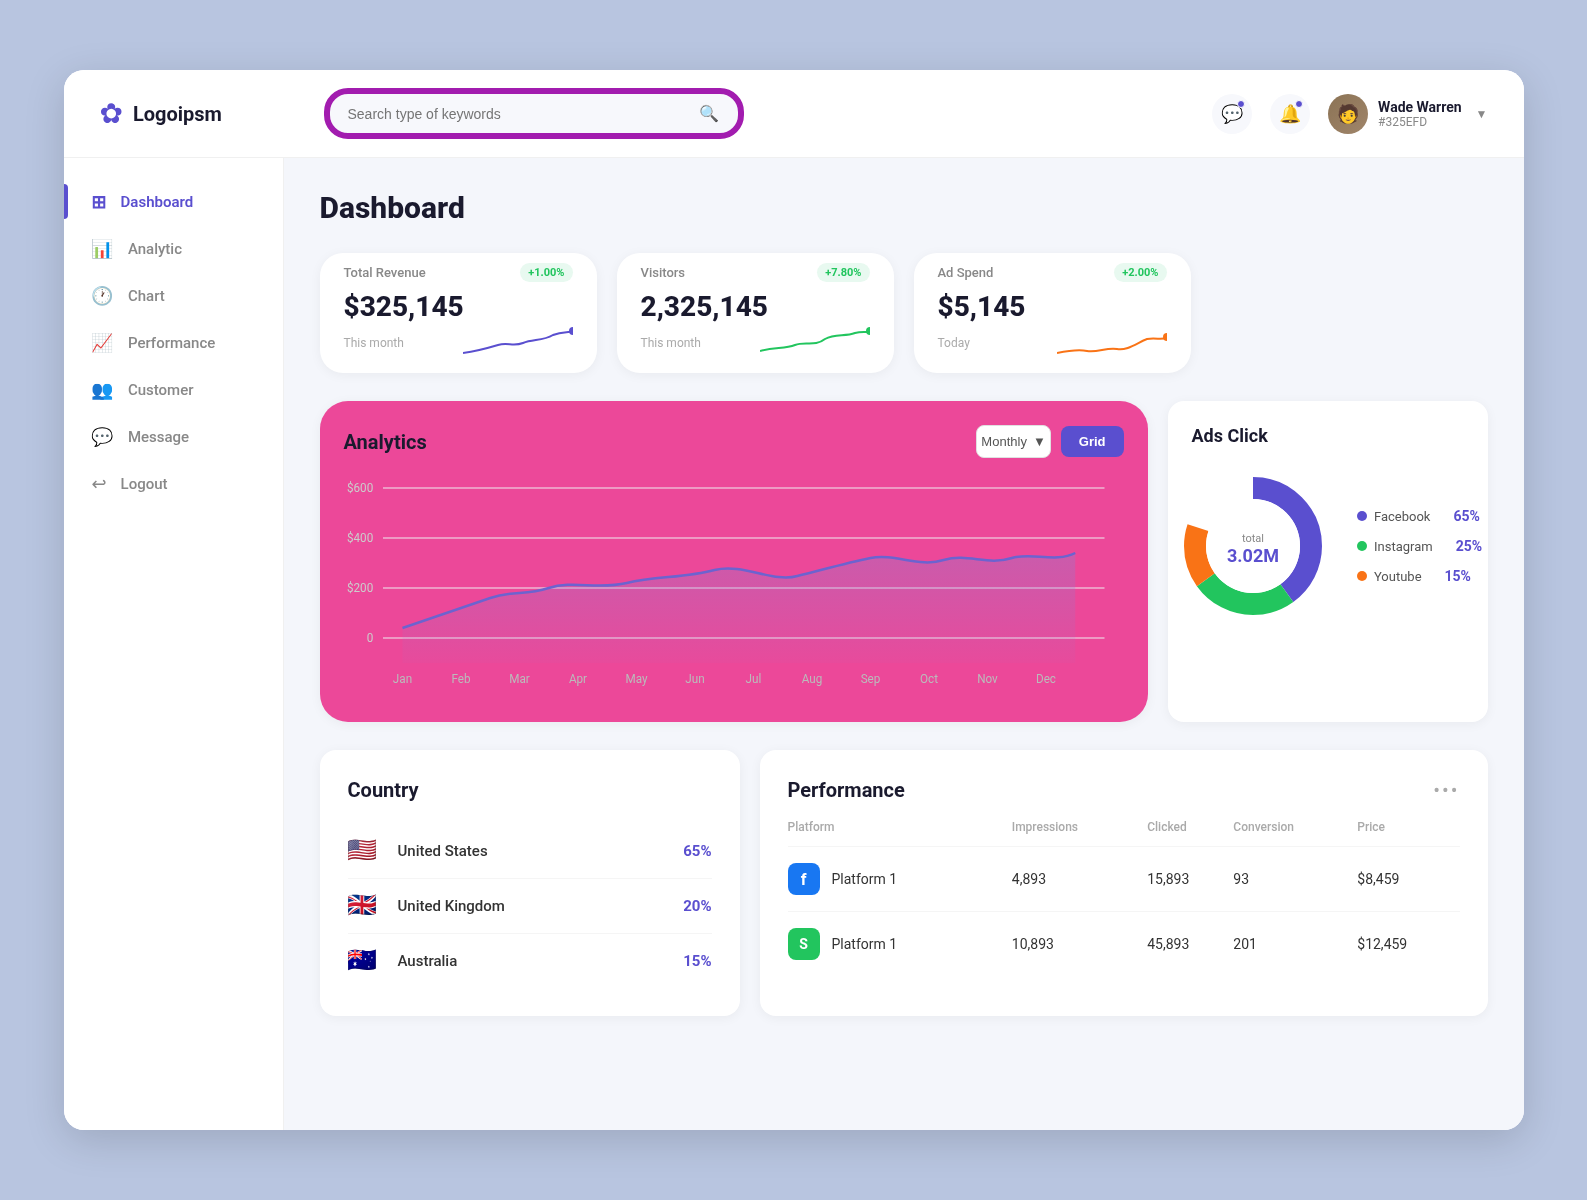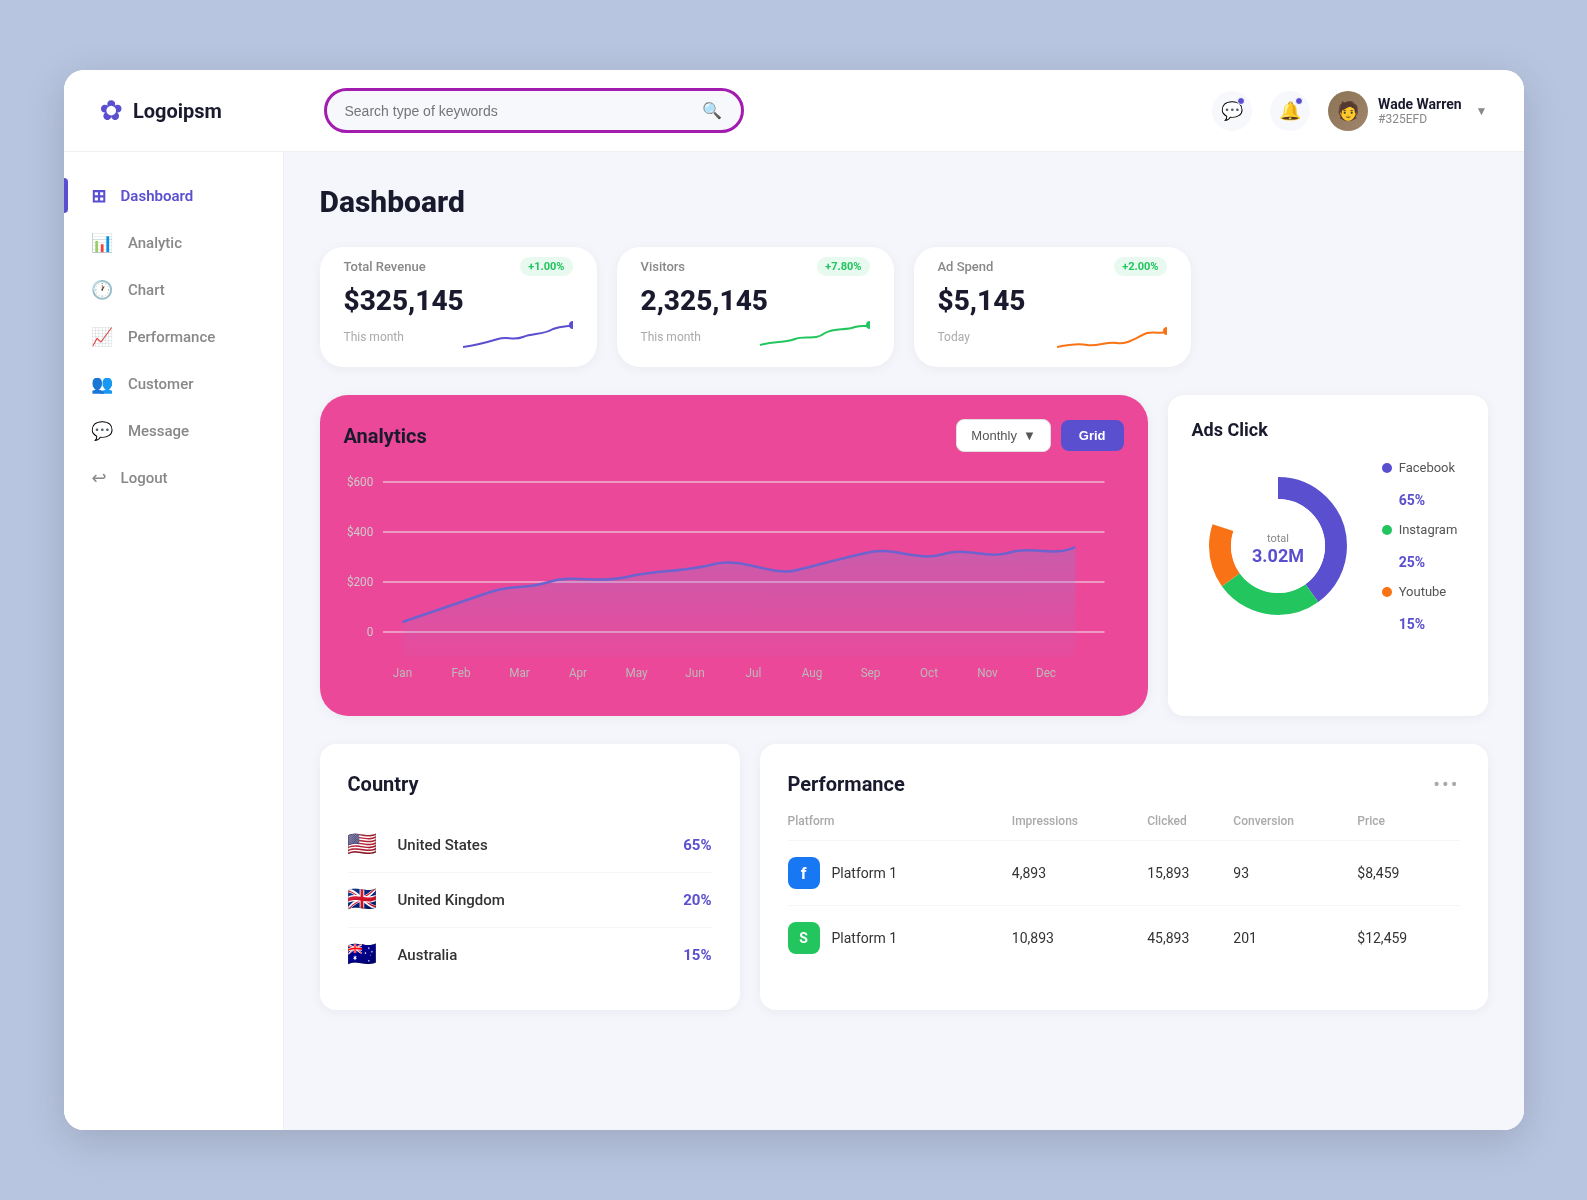--- a/index.html
+++ b/index.html
@@ -38,21 +38,21 @@
       min-width: 200px;
     }
     .logo-icon { color: #5a4fcf; font-size: 28px; }
     .logo-text { font-size: 20px; font-weight: 700; color: #1a1a2e; }
     .search-bar {
       flex: 1;
       max-width: 420px;
       display: flex;
       align-items: center;
       background: #f7f8fc;
-      border: 3px solid #a21caf;
+      border: 6px solid #a21caf;
       border-radius: 24px;
       padding: 10px 18px;
       gap: 10px;
     }
     .search-bar input {
       border: none;
       background: transparent;
       outline: none;
       font-size: 14px;
       color: #999;
@@ -231,21 +231,21 @@
     }
     .analytics-controls {
       display: flex;
       gap: 10px;
       align-items: center;
     }
     .dropdown-btn {
       border: 1px solid #e0e0e0;
       background: #fff;
       border-radius: 8px;
-      padding: 8px 14px;
+      padding: 8px 4px;
       font-size: 13px;
       cursor: pointer;
       display: flex;
       align-items: center;
       gap: 6px;
       color: #555;
     }
     .grid-btn {
       background: #5a4fcf;
       color: #fff;
@@ -277,21 +277,21 @@
       margin-bottom: 20px;
       align-self: flex-start;
     }
     .donut-container {
       display: flex;
       align-items: center;
       gap: 24px;
     }
     .donut-svg { width: 160px; height: 160px; }
     .donut-legend { display: flex; flex-direction: column; gap: 14px; }
-    .legend-item { display: flex; flex-direction: column; gap: 17px; }
+    .legend-item { display: flex; gap: 6px; }
     .legend-label { font-size: 13px; color: #555; display: flex; align-items: center; gap: 7px; }
     .legend-dot { width: 10px; height: 10px; border-radius: 50%; }
     .legend-pct { font-size: 14px; font-weight: 700; color: #5a4fcf; margin-left: 17px; }
     .donut-center-text {
       font-size: 11px;
       fill: #888;
       text-anchor: middle;
     }
     .donut-center-value {
       font-size: 18px;

